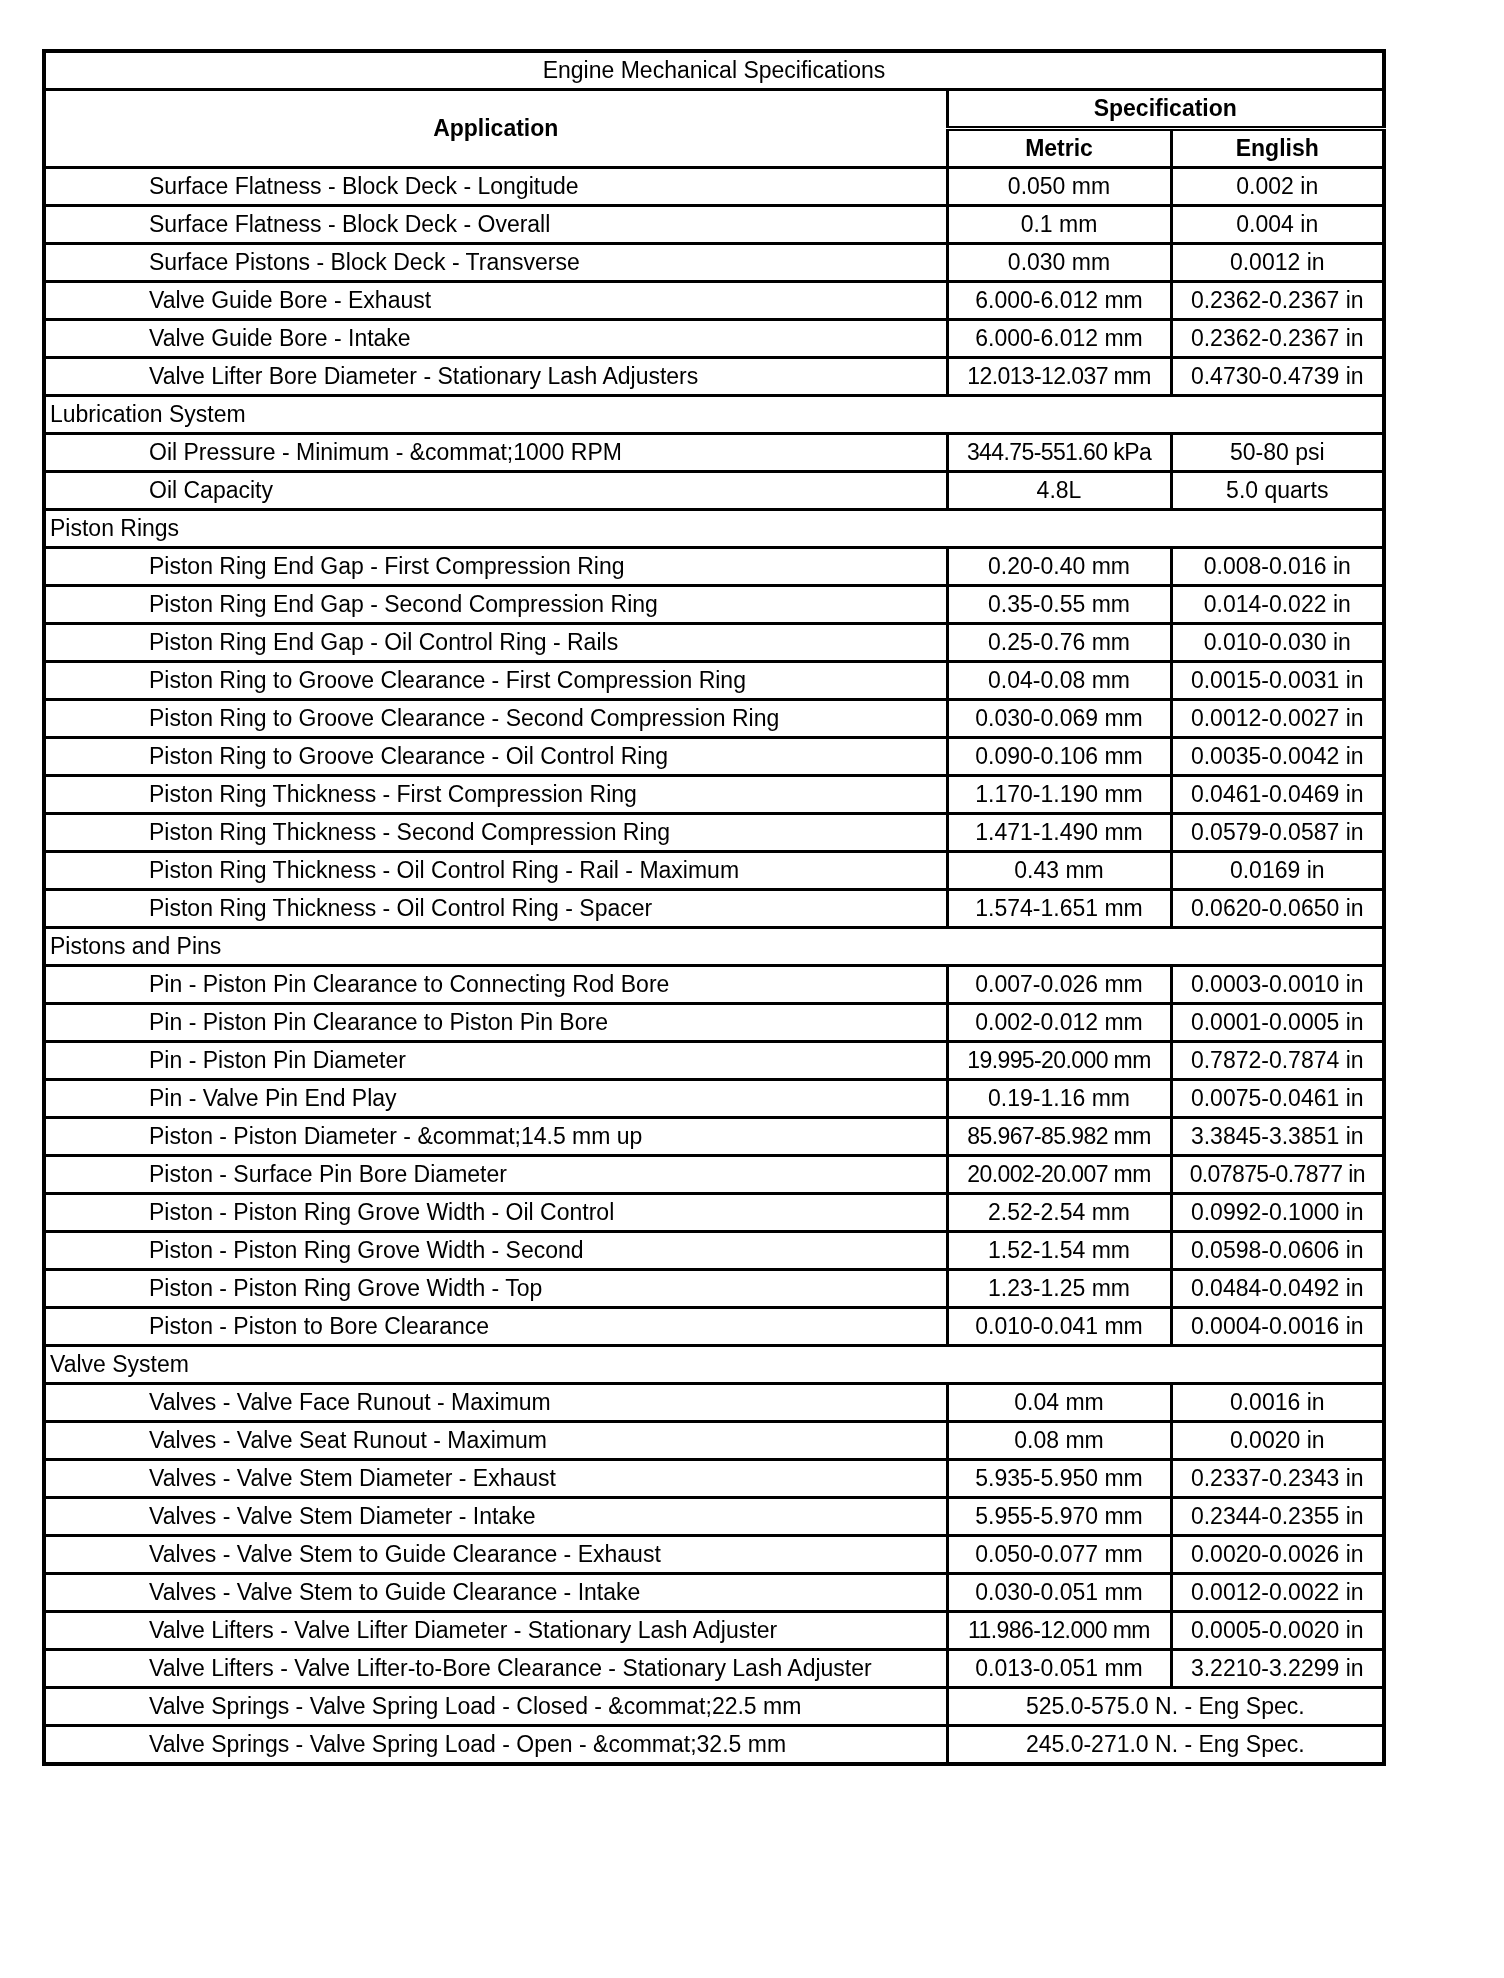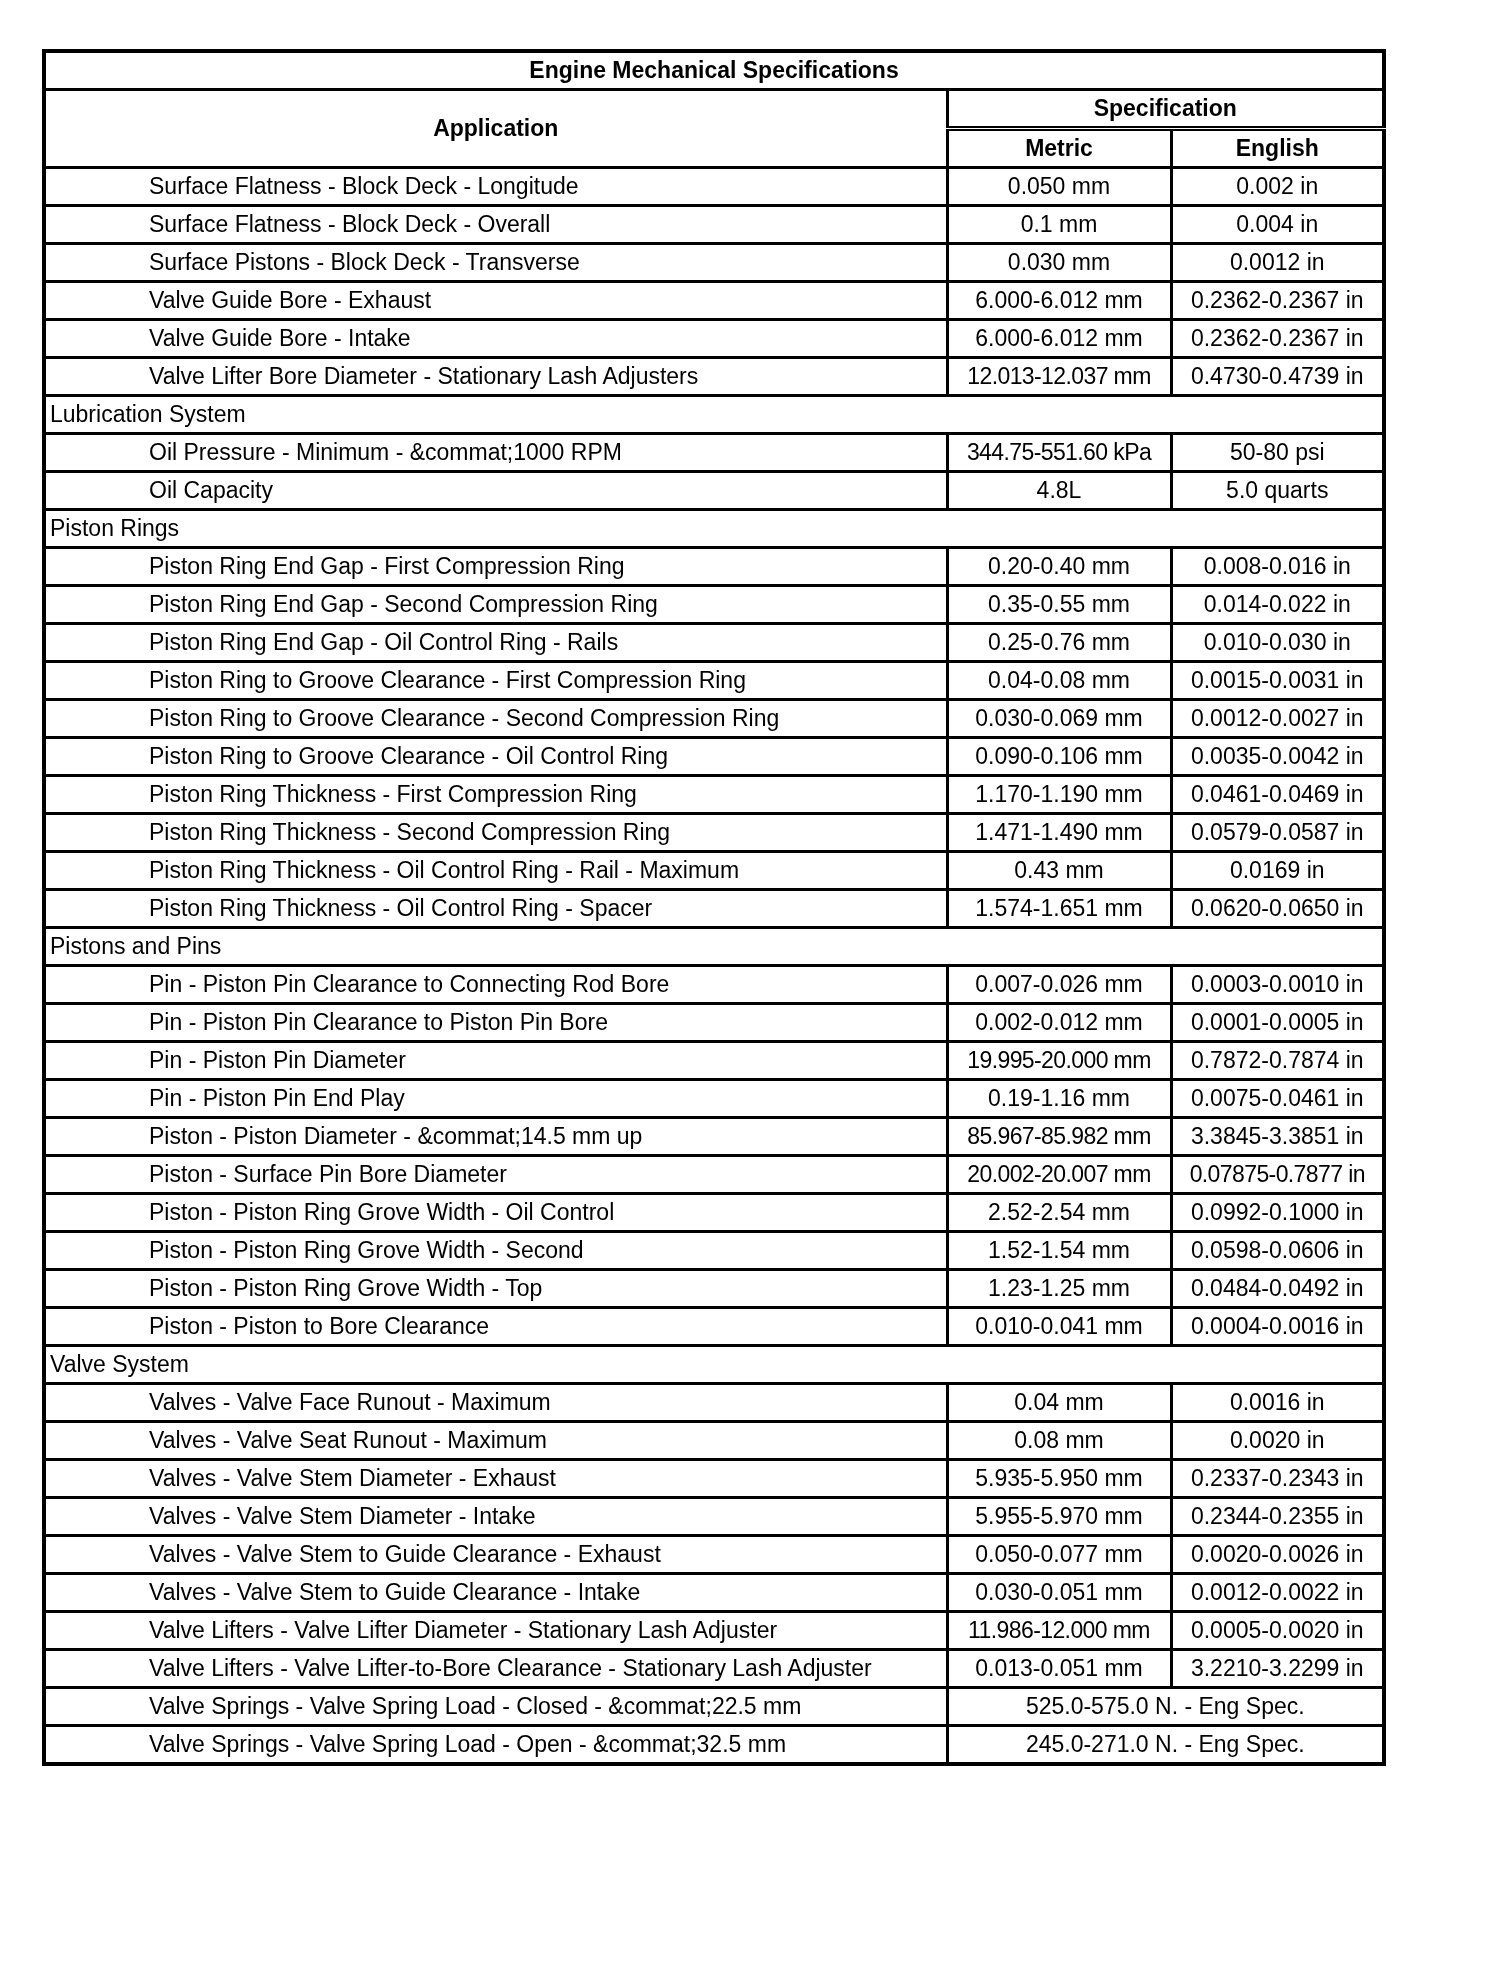--- a/index.html
+++ b/index.html
@@ -9,21 +9,21 @@
     border-collapse: collapse; table-layout: fixed;
     border: 4px solid #000;
   }
   #spec-table td, #spec-table th {
     border: 3px solid #000; padding: 0; height: 35px;
     font-size: 23px; line-height: 35px; white-space: nowrap; overflow: hidden;
   }
   col.c-app { width: 903px; }
   col.c-metric { width: 224px; }
   col.c-eng { width: 213px; }
-  .title-cell { font-weight: bold; text-align: center; font-size: 23px; height: 34px !important; }
+  .title-cell { font-weight: normal; text-align: center; font-size: 23px; height: 34px !important; }
   .app-head { font-weight: bold; text-align: center; }
   .spec-head, .unit-head { font-weight: bold; text-align: center; height: 33px !important; }
   .spec-head { border-bottom-style: double !important; border-bottom-width: 5px !important; }
   .item-label { padding-left: 103px !important; text-align: left; margin-top: 16px; }
   .section-label { padding-left: 4px !important; text-align: left; }
   .val { text-align: center; }
   .val-tight { letter-spacing: -0.6px; }
 </style>
 </head>
 <body>
@@ -156,21 +156,21 @@
         <td class="item-label">Pin - Piston Pin Clearance to Piston Pin Bore</td>
         <td class="val">0.002-0.012 mm</td>
         <td class="val">0.0001-0.0005 in</td>
       </tr>
       <tr>
         <td class="item-label">Pin - Piston Pin Diameter</td>
         <td class="val val-tight">19.995-20.000 mm</td>
         <td class="val">0.7872-0.7874 in</td>
       </tr>
       <tr>
-        <td class="item-label">Pin - Piston Pin End Play</td>
+        <td class="item-label">Pin - Valve Pin End Play</td>
         <td class="val">0.19-1.16 mm</td>
         <td class="val">0.0075-0.0461 in</td>
       </tr>
       <tr>
         <td class="item-label">Piston - Piston Diameter - &amp;commat;14.5 mm up</td>
         <td class="val val-tight">85.967-85.982 mm</td>
         <td class="val">3.3845-3.3851 in</td>
       </tr>
       <tr>
         <td class="item-label">Piston - Surface Pin Bore Diameter</td>

